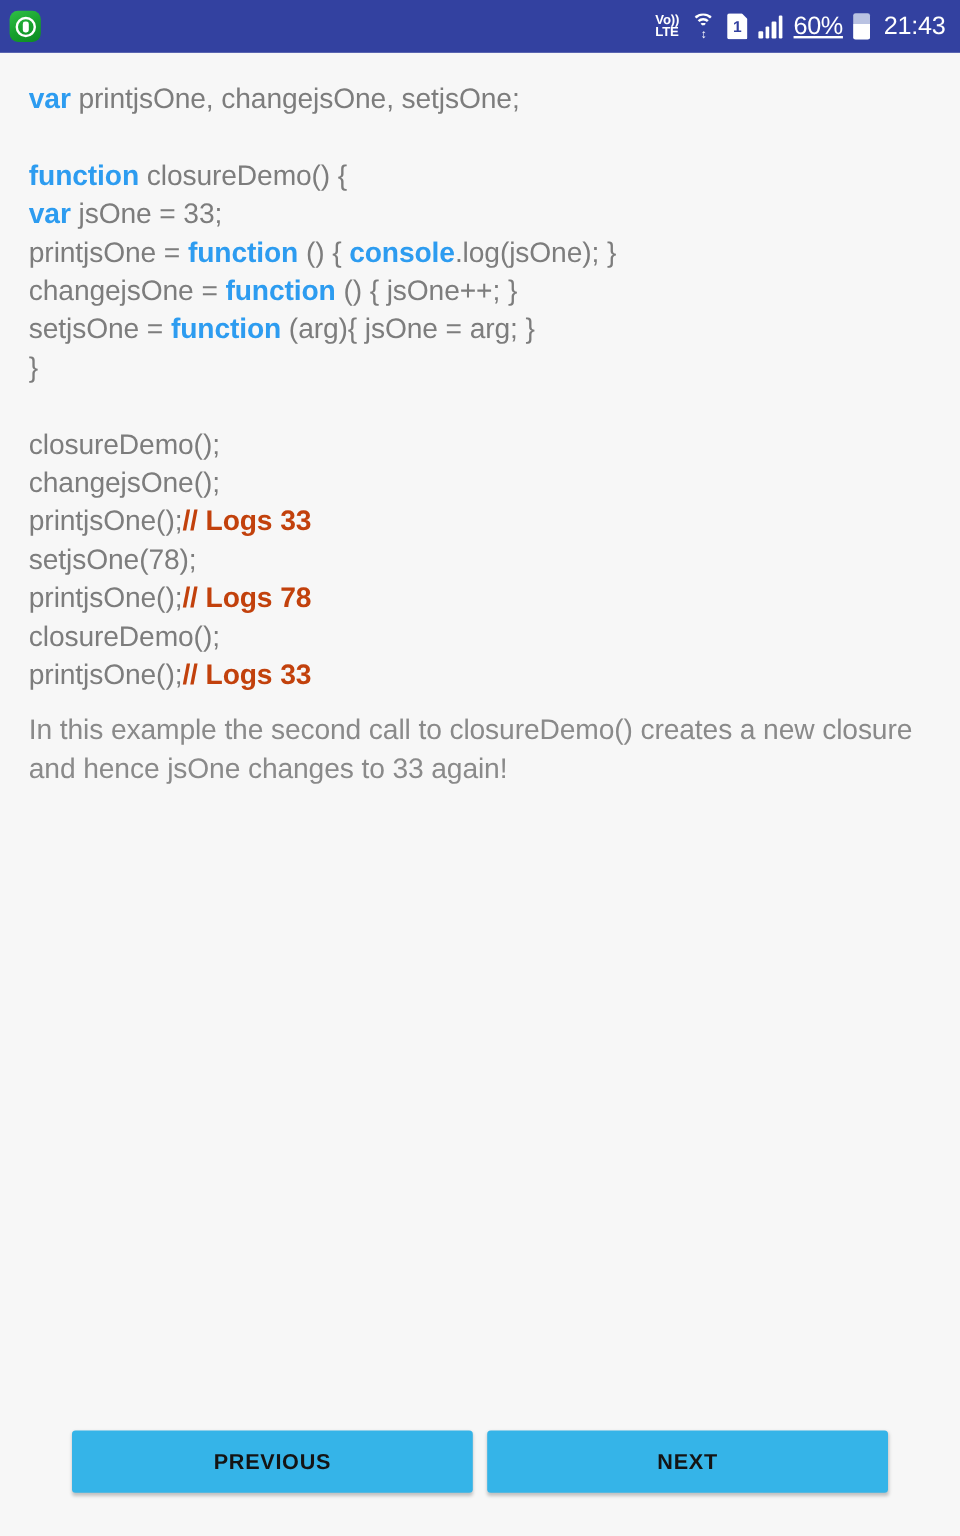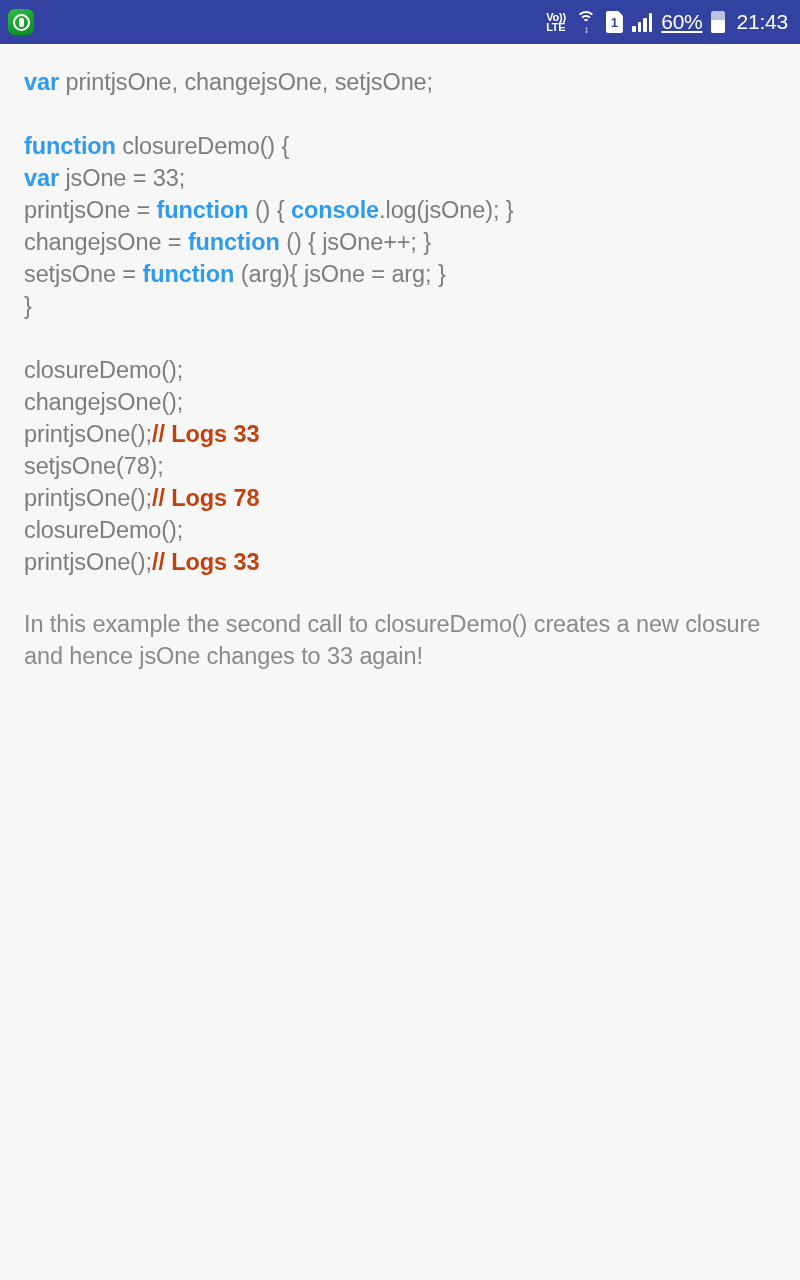--- a/index.html
+++ b/index.html
@@ -101,21 +101,21 @@
     font-size:23.5px;
     line-height:32px;
     color:#7d7d7d;
     letter-spacing:-0.1px;
     white-space:pre-wrap;
   }
   .code-block .blank{ display:block; height:32px; }
   .kw{ color:#2d9cf0; font-weight:bold; }
   .cmt{ color:#c2410c; font-weight:bold; }
   .explanation{
-    margin-top:30px;
+    margin-top:14px;
     font-size:23.5px;
     line-height:32px;
     color:#8a8a8a;
     letter-spacing:-0.1px;
   }
 
   
   .footer{
     position:absolute;
     left:0; bottom:36px;
@@ -186,13 +186,17 @@
   </div>
 </div>
 
 <div class="content">
 
 
   <div class="code-block" id="code-sample"><div><span class="kw">var</span><span> printjsOne, changejsOne, setjsOne;</span></div><span class="blank"></span><div><span class="kw">function</span><span> closureDemo() {</span></div><div><span class="kw">var</span><span> jsOne = 33;</span></div><div><span>printjsOne = </span><span class="kw">function</span><span> () { </span><span class="kw">console</span><span>.log(jsOne); }</span></div><div><span>changejsOne = </span><span class="kw">function</span><span> () { jsOne++; }</span></div><div><span>setjsOne = </span><span class="kw">function</span><span> (arg){ jsOne = arg; }</span></div><div><span>}</span></div><span class="blank"></span><div><span>closureDemo();</span></div><div><span>changejsOne();</span></div><div><span>printjsOne();</span><span class="cmt">// Logs 33</span></div><div><span>setjsOne(78);</span></div><div><span>printjsOne();</span><span class="cmt">// Logs 78</span></div><div><span>closureDemo();</span></div><div><span>printjsOne();</span><span class="cmt">// Logs 33</span></div></div>
 
   <div class="explanation">In this example the second call to closureDemo() creates a new closure and hence jsOne changes to 33 again!</div>
 
+  <div class="footer">
+    <button class="nav-btn">PREVIOUS</button>
+    <button class="nav-btn">NEXT</button>
+  </div>
 </div>
 
 </body></html>

